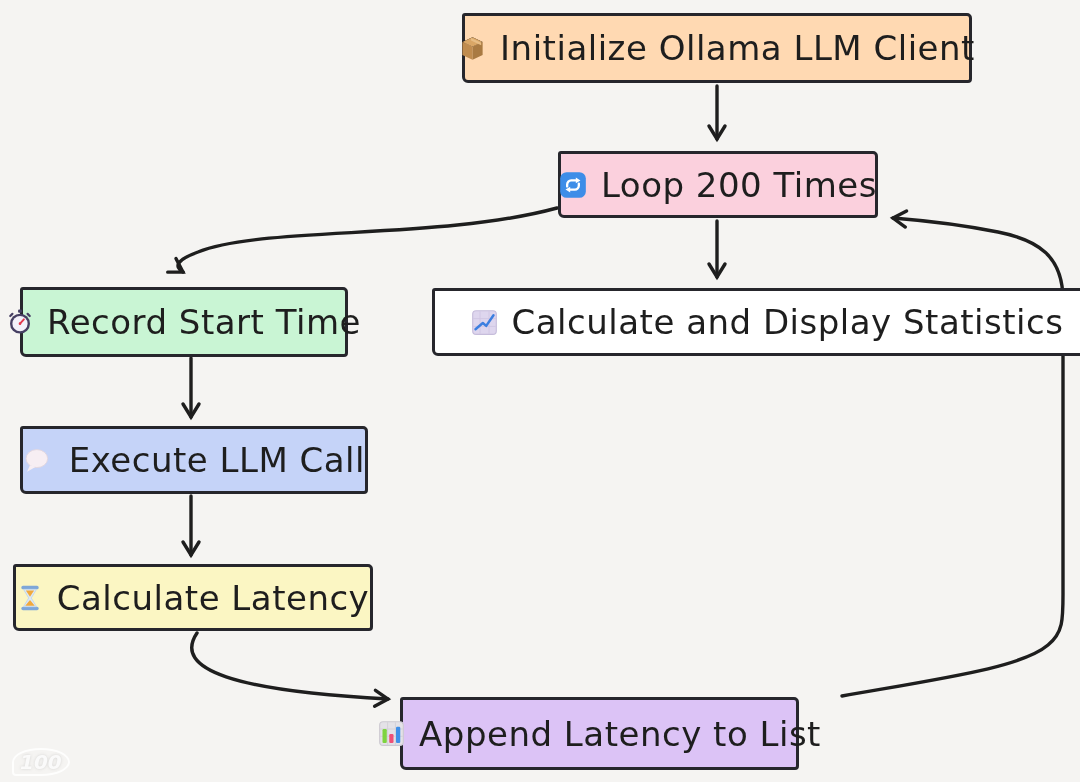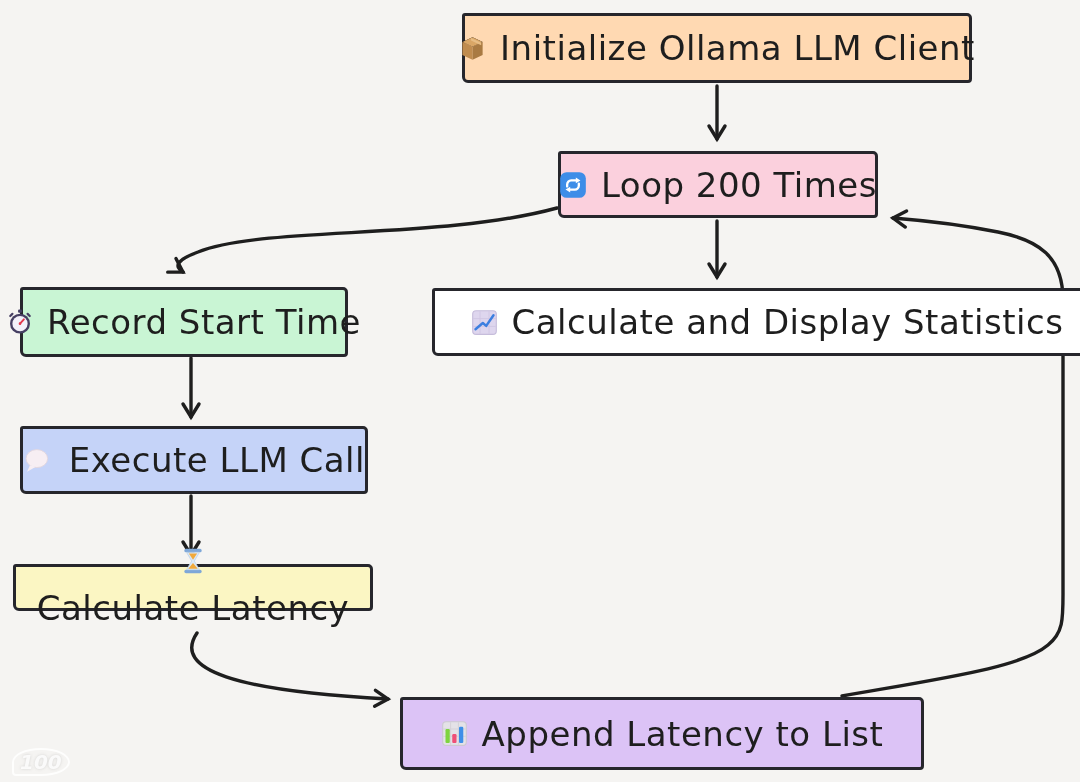--- a/index.html
+++ b/index.html
@@ -15,22 +15,22 @@
     color:#1e1e1e;font-size:34px;letter-spacing:.5px;font-weight:500;
     box-sizing:border-box;
   }
   .node .icon{flex:0 0 auto;display:flex;align-items:center;}
   .node .label{white-space:nowrap;}
   .node-init   {left:462px; top:13px;  width:510px; height:70px; background:#ffd9b2;}
   .node-loop   {left:558px; top:151px; width:320px; height:67px; background:#fbd0dd;}
   .node-record {left:20px;  top:287px; width:328px; height:70px; background:#c9f5d4;}
   .node-stats  {left:432px; top:288px; width:670px; height:68px; background:#ffffff;}
   .node-execute{left:20px;  top:426px; width:348px; height:68px; background:#c5d3f8;justify-content:space-between;}
-  .node-latency{left:13px;  top:564px; width:360px; height:47px; background:#fbf6c3;flex-direction:column;}
-  .node-append {left:400px; top:697px; width:524px; height:73px; background:#dcc3f6;}
+  .node-latency{left:13px;  top:564px; width:360px; height:67px; background:#fbf6c3;}
+  .node-append {left:400px; top:697px; width:399px; height:73px; background:#dcc3f6;}
   .watermark{
     position:absolute;left:12px;bottom:6px;display:flex;align-items:flex-start;gap:6px;
     color:rgba(255,255,255,.85);text-shadow:0 0 3px rgba(120,120,120,.25);
     font-weight:bold;font-size:25px;letter-spacing:2px;user-select:none;
   }
   .watermark .logo{font-size:20px;font-style:italic;letter-spacing:0;
     border:2px solid rgba(255,255,255,.85);border-radius:50% 50% 50% 4px;
     padding:2px 6px;line-height:1;}
 </style>
 </head>

